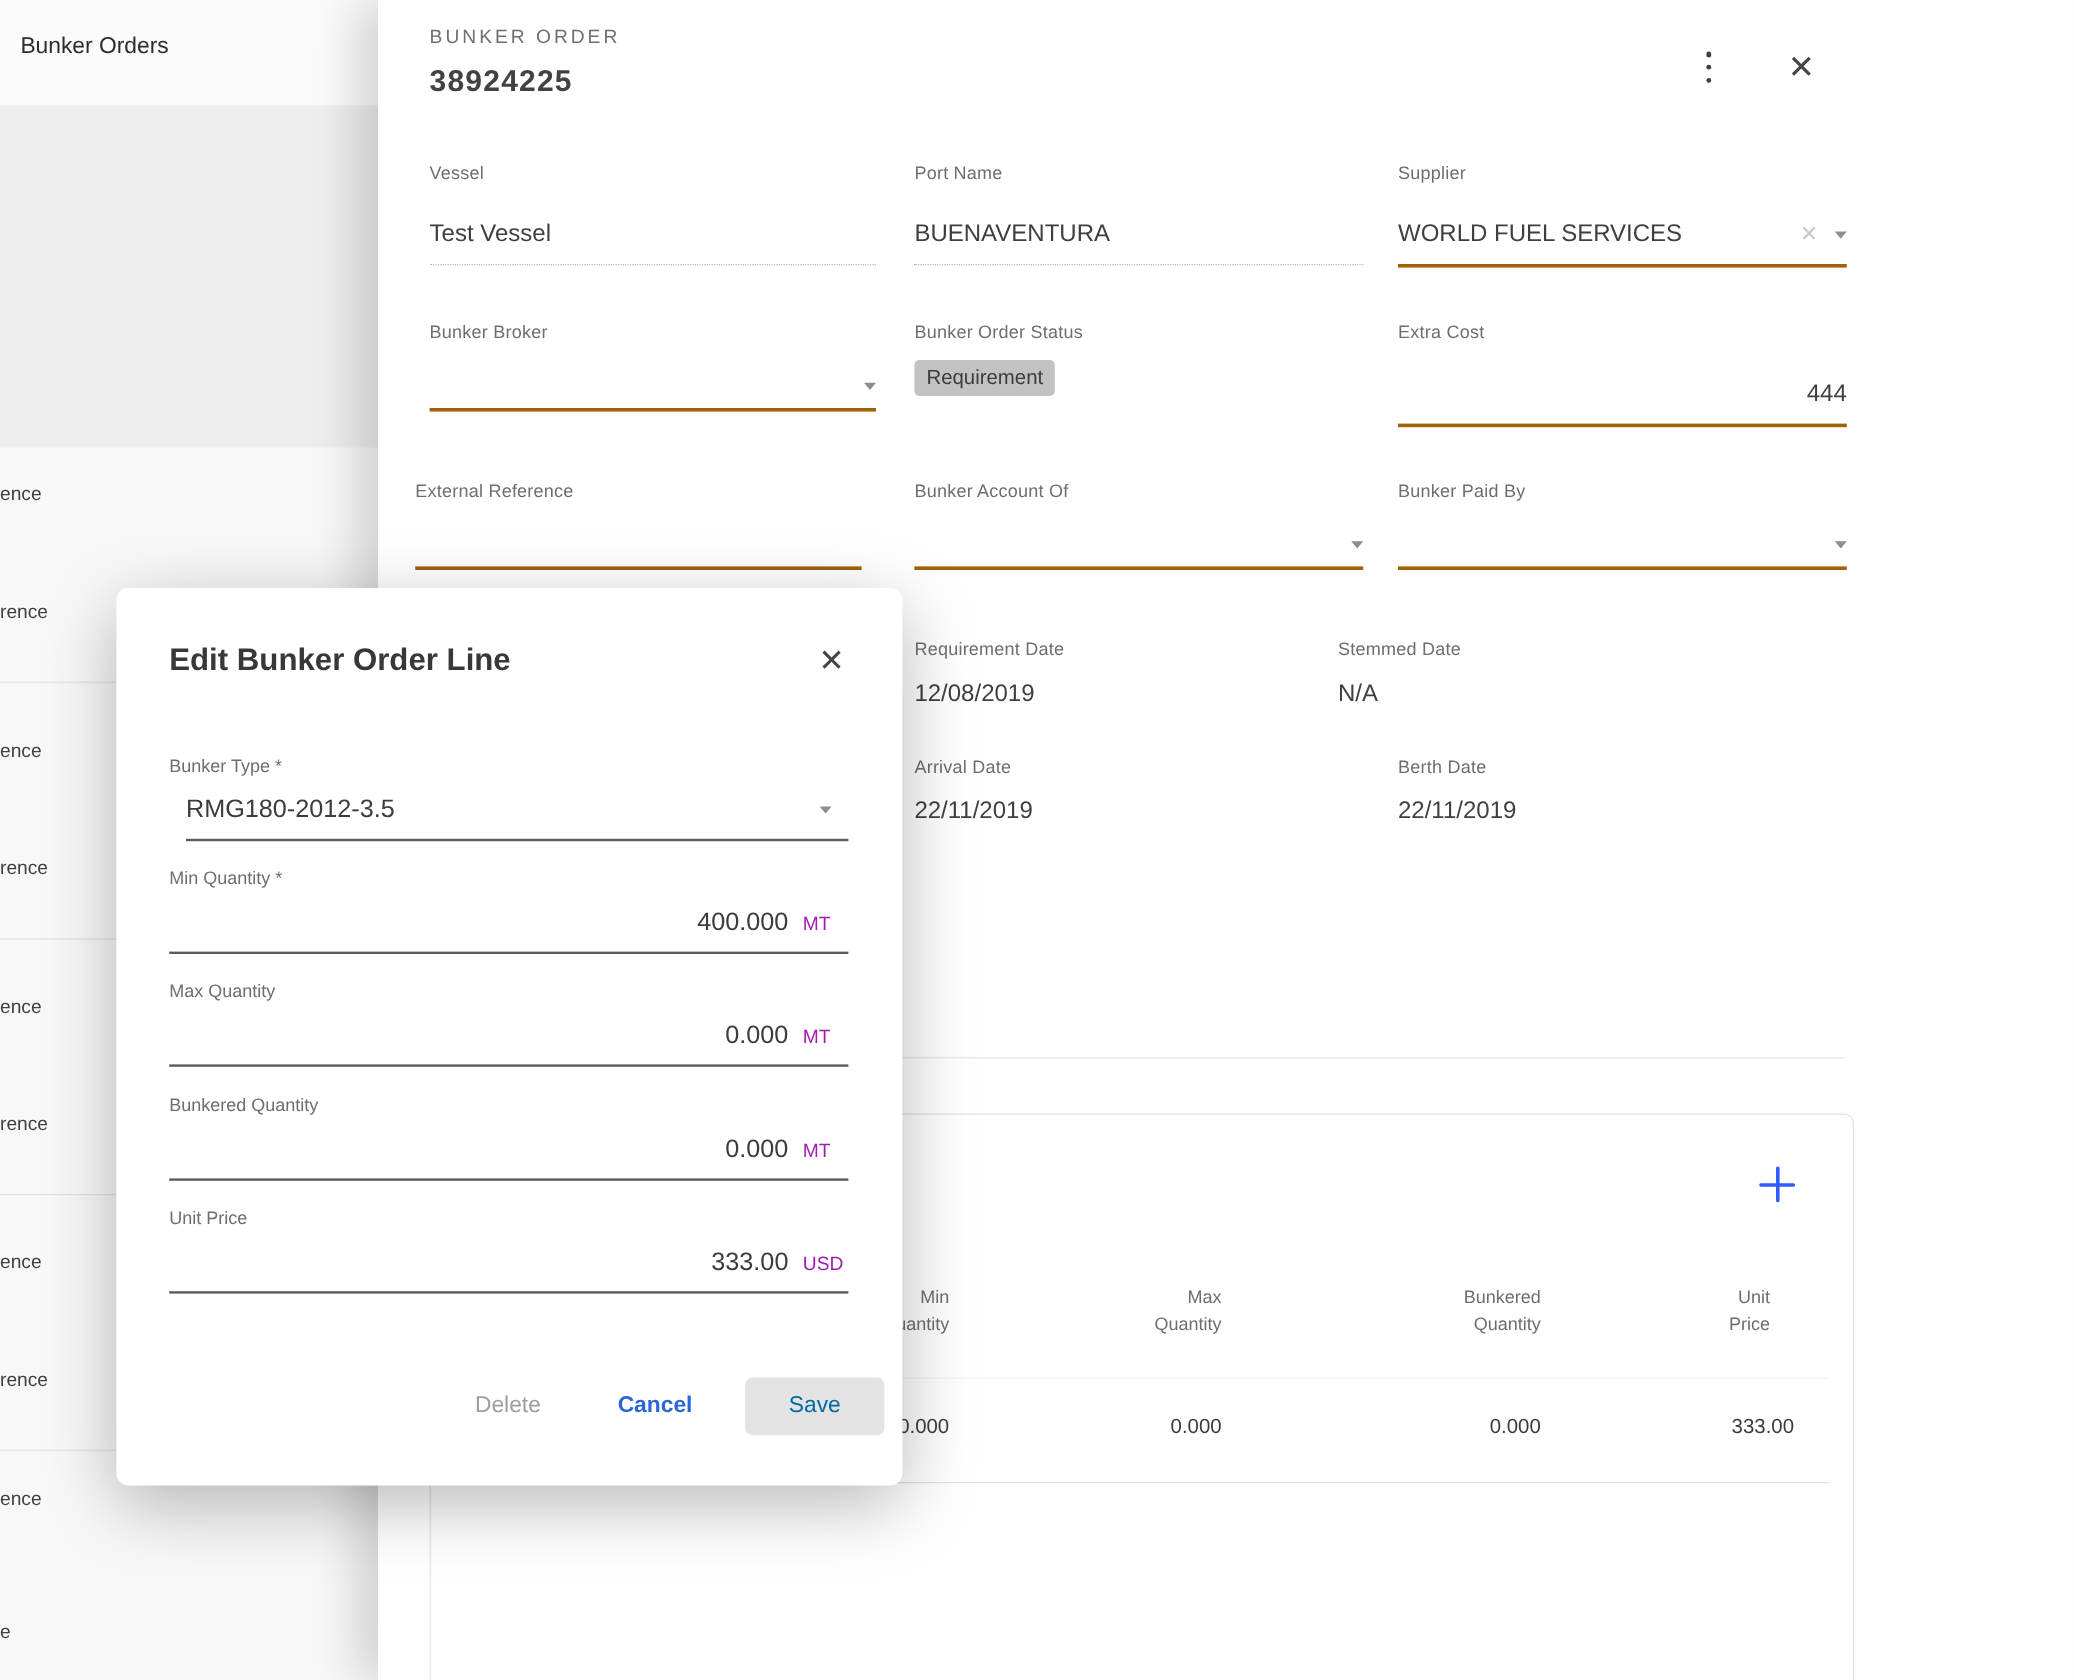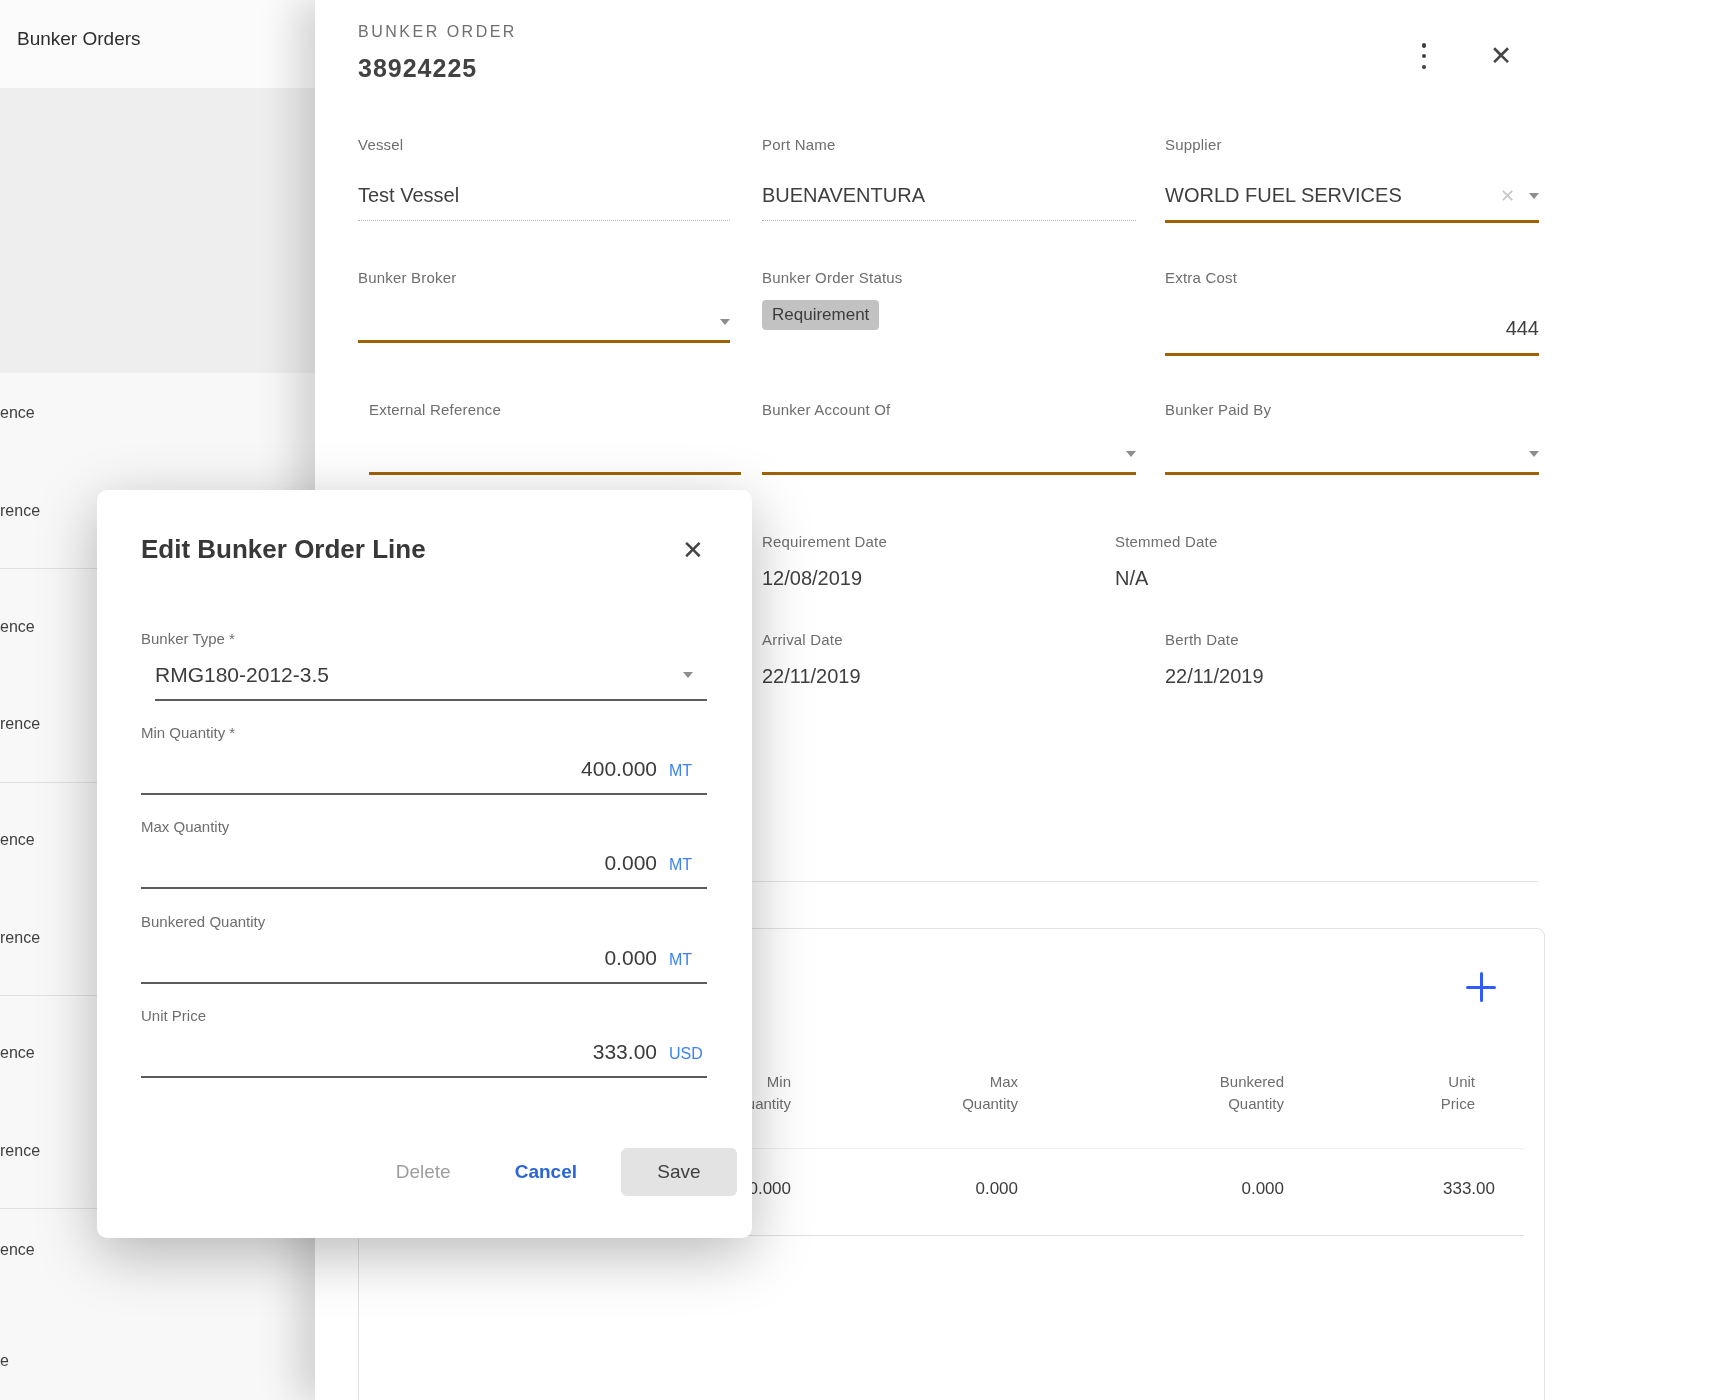--- a/index.html
+++ b/index.html
@@ -63,26 +63,26 @@
            border-radius:10px; box-shadow:0 16px 60px rgba(0,0,0,0.28); z-index:10; }
   .m-title { position:absolute; left:44px; top:44px; font-size:26px; font-weight:bold; color:#383838; }
   .m-close { left:578px; top:42px; width:36px; height:36px; font-size:26px; }
   .m-field { position:absolute; left:44px; width:566px; }
   .m-label { font-size:15px; color:#6e6e6e; height:18px; }
   .m-value { margin-top:15px; padding-bottom:12px; min-height:26px; display:flex; align-items:baseline;
              font-size:21px; color:#3c3c3c; border-bottom:2px solid #5c5c5c; }
   .m-select { align-items:center; justify-content:space-between;margin-left:14px; }
   .m-select .caret { margin-right:14px; }
   .m-num-row { justify-content:flex-end; }
-  .m-unit { width:38px; margin-left:12px; text-align:left; font-size:16px; color:#3b82f6; }
+  .m-unit { width:38px; margin-left:12px; text-align:left; font-size:16px; color:#a21caf; }
   .m-actions { position:absolute; top:658px; right:15px; height:48px; display:flex; align-items:center; }
   button { font-family:inherit; border:none; background:none; cursor:pointer; }
   .btn-delete { font-size:19px; color:#9e9e9e; margin-right:64px; }
   .btn-cancel { font-size:19px; font-weight:bold; color:#2a66d9; margin-right:44px; }
-  .btn-save { width:116px; height:48px; border-radius:6px; background:#e3e3e3; color:#404040; font-size:19px; }
+  .btn-save { width:116px; height:48px; border-radius:6px; background:#e3e3e3; color:#0369a1; font-size:19px; }
 </style>
 </head>
 <body>
 
 <div class="page">
 
   <div class="bg-header"></div>
   <div class="bg-title">Bunker Orders</div>
   <div class="bg-block"></div>
 
@@ -147,21 +147,21 @@
       <div class="f-label">Bunker Order Status</div>
       <span class="chip">Requirement</span>
     </div>
     <div class="field" style="left:850px;top:269px;width:374px">
       <div class="f-label">Extra Cost</div>
       <div class="f-value u-solid right">
         <span>444</span>
       </div>
     </div>
 
-    <div class="field" style="left:54px;top:401px;width:372px">
+    <div class="field" style="left:31px;top:401px;width:372px">
       <div class="f-label">External Reference</div>
       <div class="f-value u-solid">
         <span></span>
       </div>
     </div>
     <div class="field" style="left:447px;top:401px;width:374px">
       <div class="f-label">Bunker Account Of</div>
       <div class="f-value u-solid">
         <span></span>
         <span class="spacer"></span>

